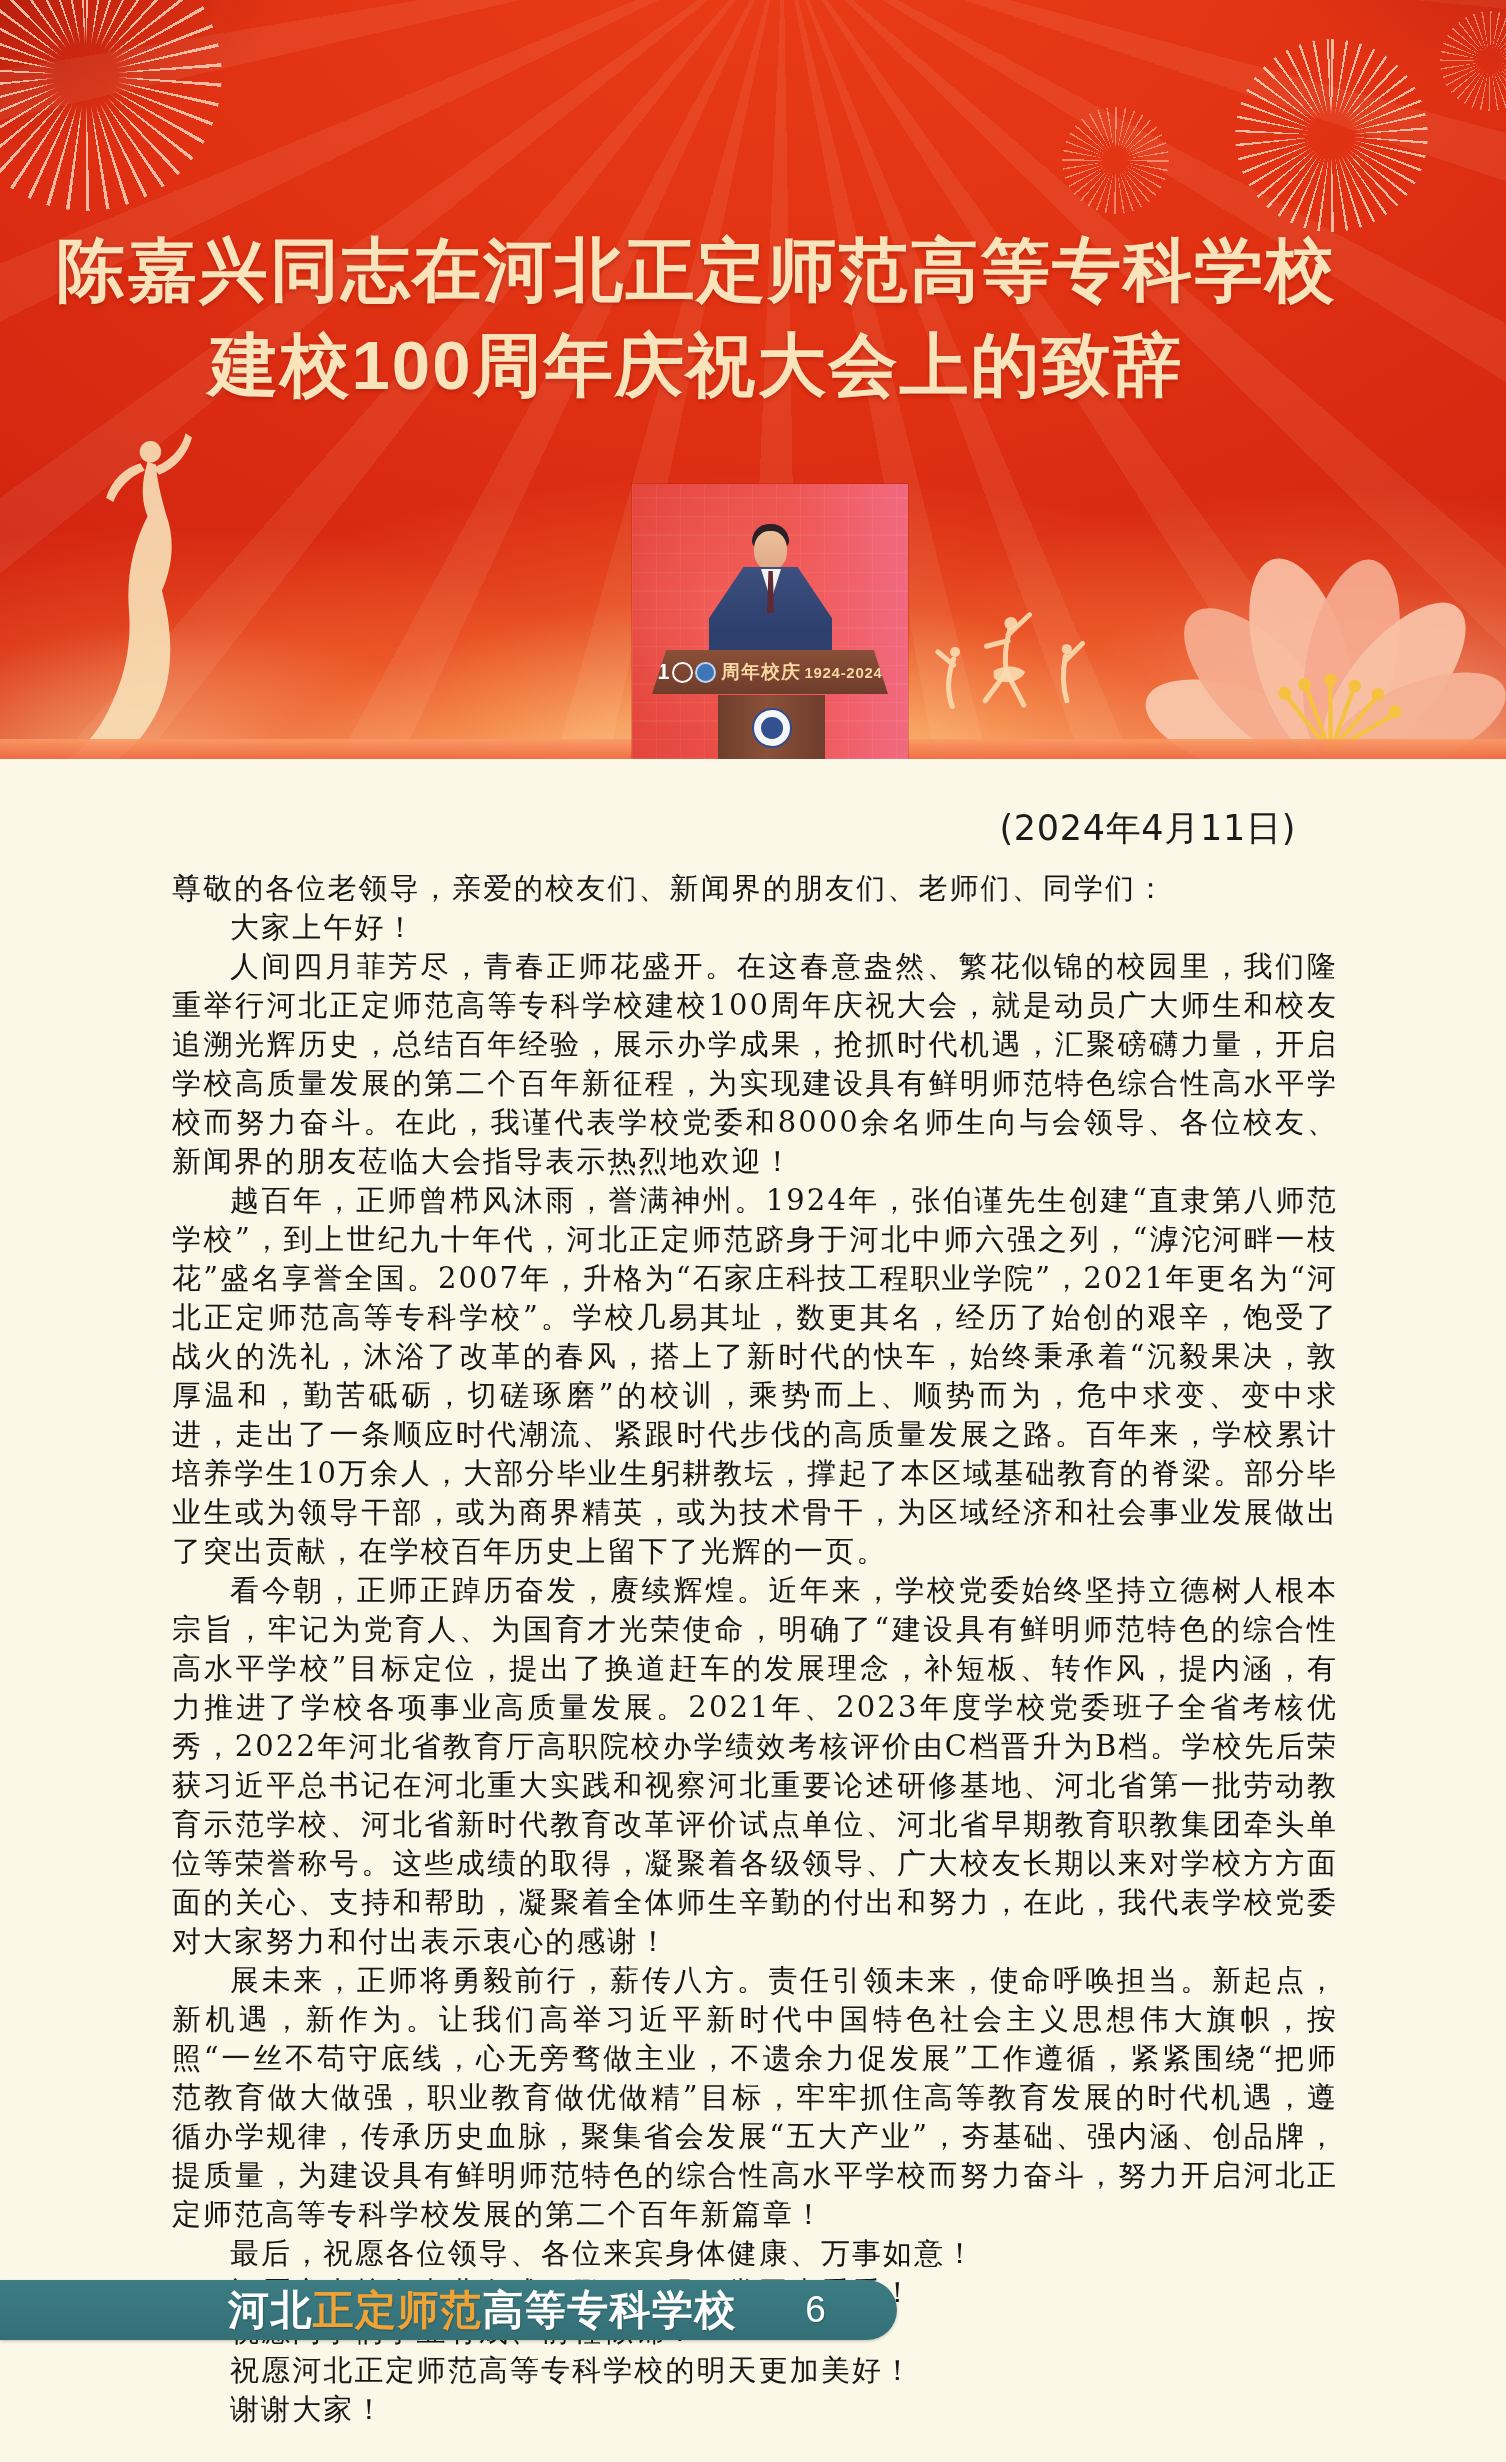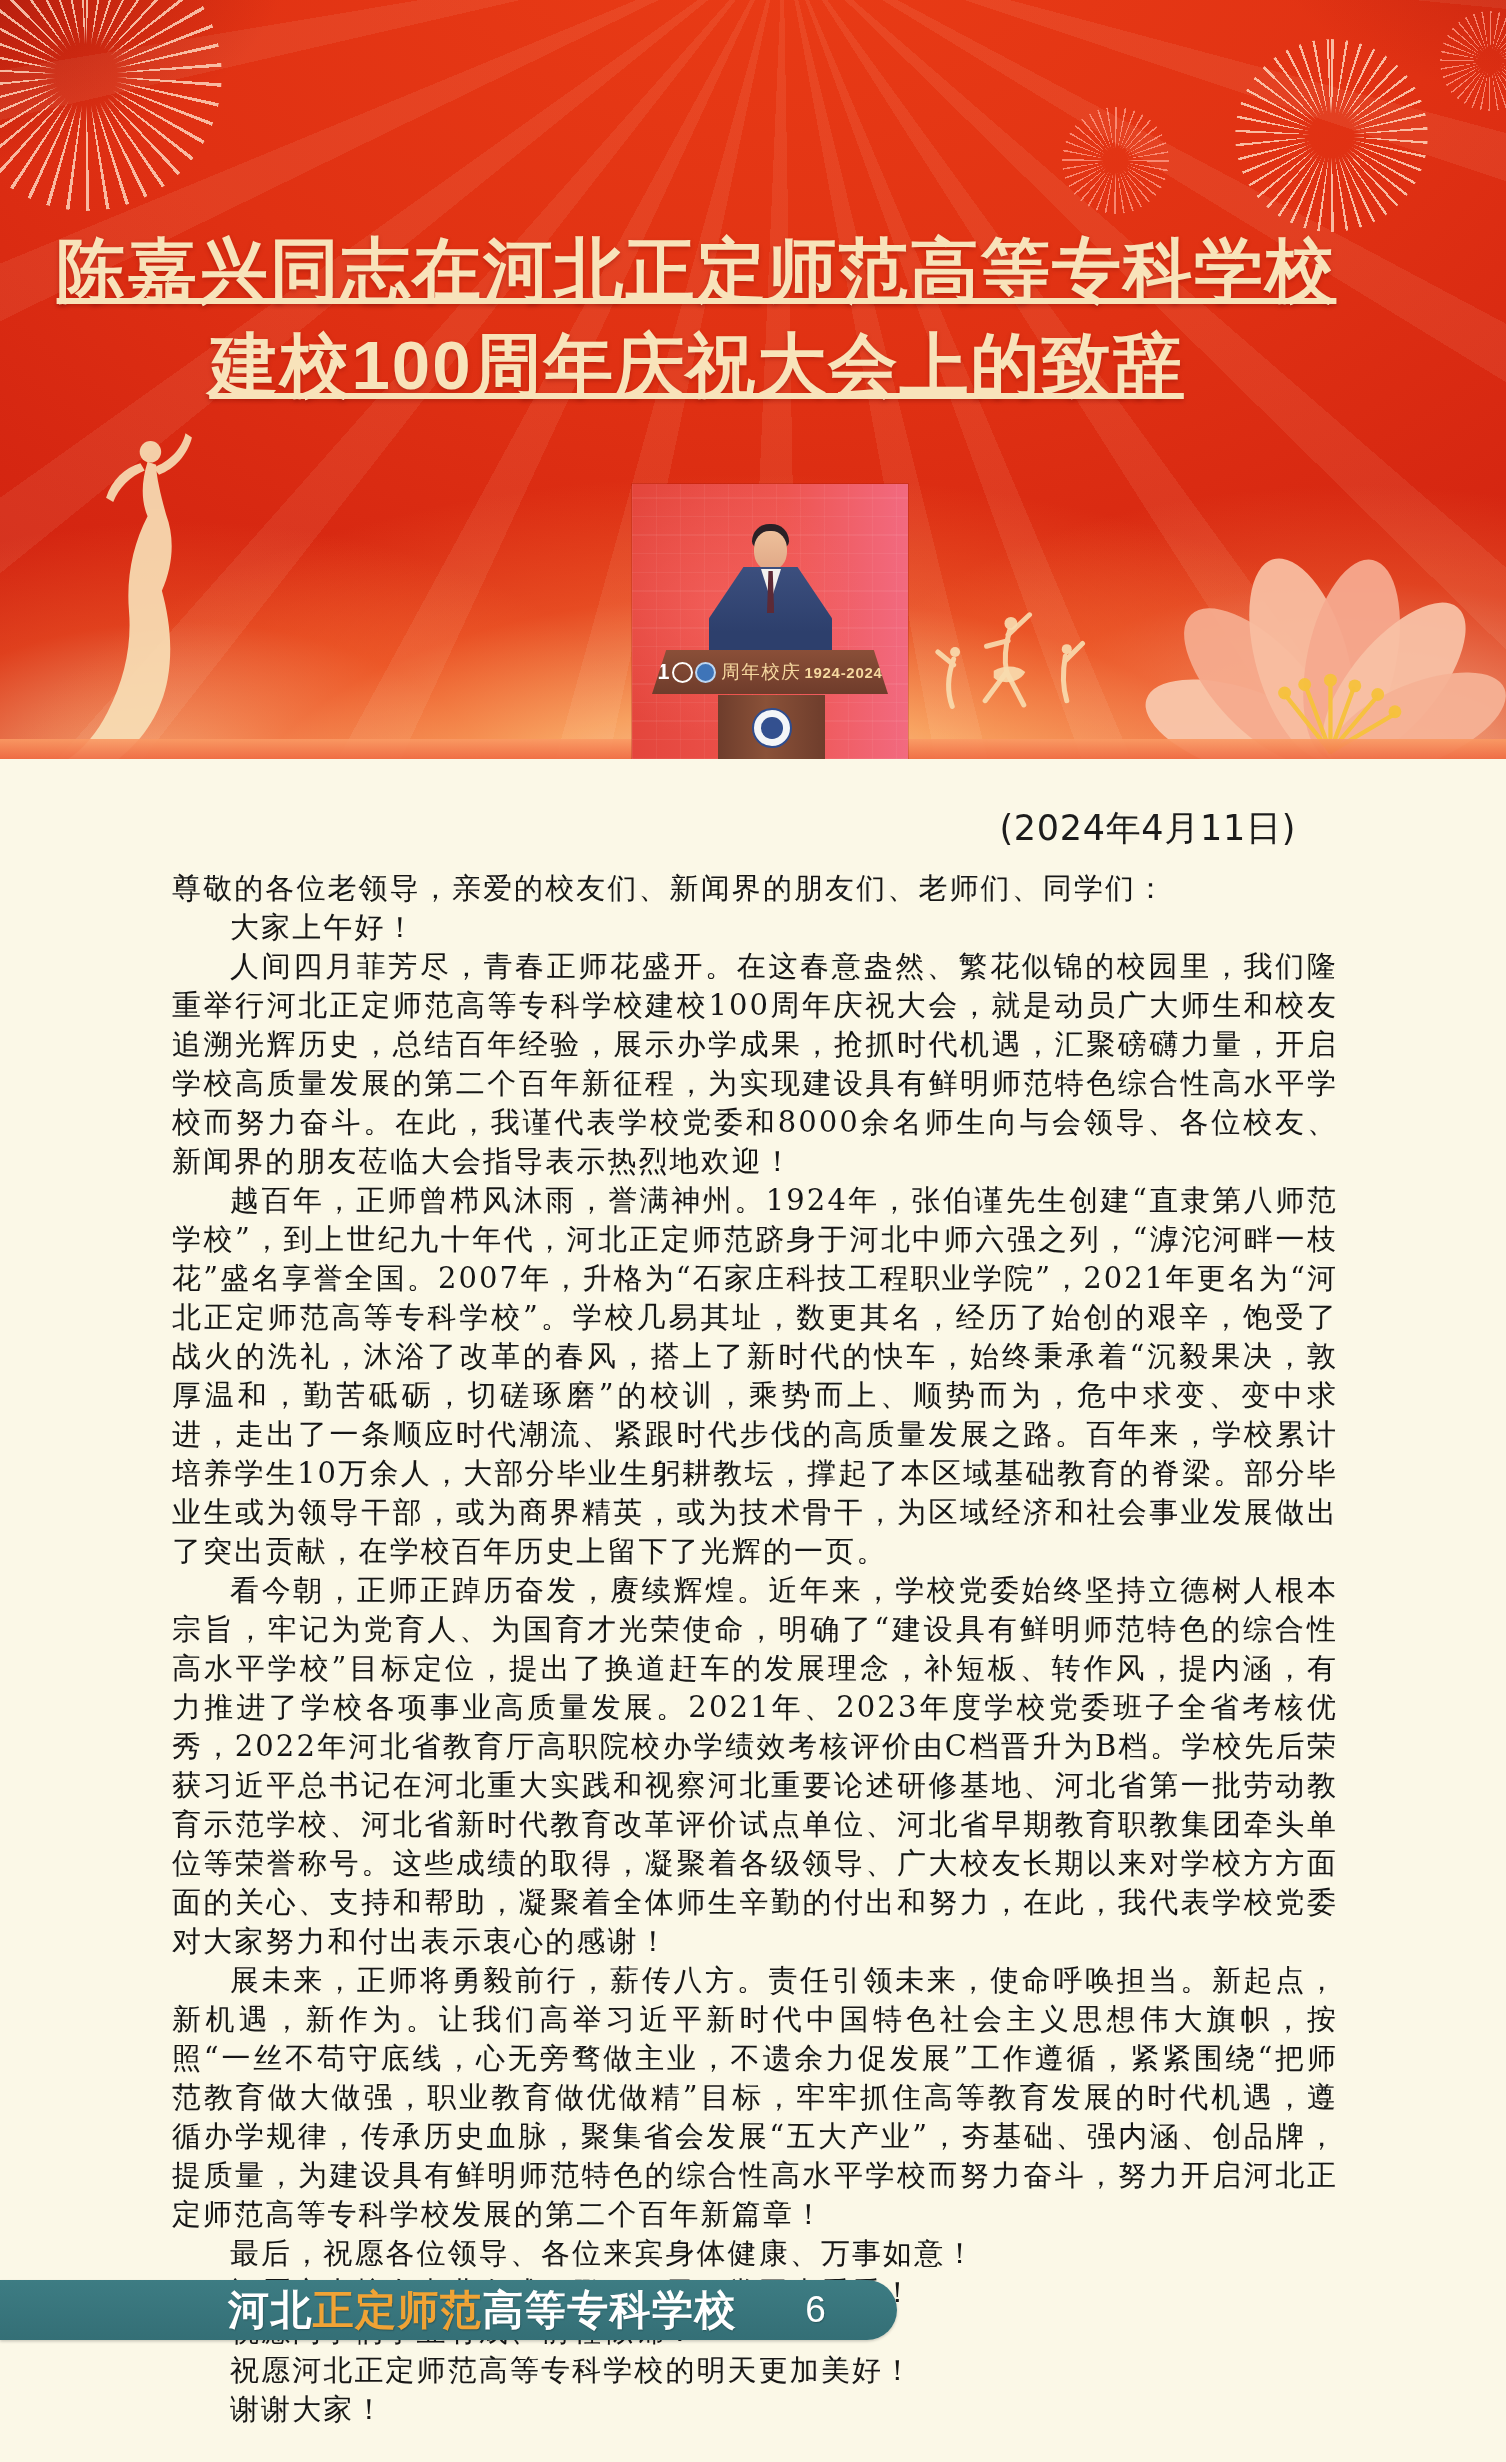--- a/index.html
+++ b/index.html
@@ -46,21 +46,20 @@
   }
   .fw.pink{
     background:repeating-conic-gradient(rgba(255,160,140,.9) 0deg 1.8deg, rgba(255,160,140,0) 1.8deg 10deg);
   }
   
   .hero-title{
     position:absolute;left:0;top:236px;width:1393px;text-align:center;
     color:#f8e3ba;font-weight:bold;letter-spacing:2.1px;
     font-family:"Liberation Sans","DejaVu Sans",sans-serif;
     text-shadow:0 2.1px 4.3px rgba(120,10,5,.35);
-    text-decoration:underline;
   }
   .hero-title .line{display:block;font-size:69px;line-height:1;}
   .hero-title .line + .line{margin-top:26px;}
   
   .photo{
     position:absolute;left:632px;top:484px;width:276px;height:275px;overflow:hidden;
     background:
       repeating-linear-gradient(0deg, rgba(255,255,255,.06) 0 1.4px, rgba(255,255,255,0) 1.4px 18.6px),
       repeating-linear-gradient(90deg, rgba(255,255,255,.05) 0 1.4px, rgba(255,255,255,0) 1.4px 24px),
       radial-gradient(ellipse 215px 186px at 30% 45%, rgba(255,120,120,.35), rgba(255,120,120,0) 70%),
@@ -84,21 +83,21 @@
     position:absolute;left:20px;top:166px;width:236px;height:44px;
     background:linear-gradient(180deg,#8a4f38 0%,#6f3c2b 100%);
     clip-path:polygon(6% 0,94% 0,100% 100%,0 100%);
     display:flex;align-items:center;justify-content:center;gap:5.7px;
   }
   .podium-logo{display:flex;align-items:center;gap:2.1px;}
   .logo-one{color:#fff;font-size:21.5px;font-weight:bold;font-family:"Liberation Sans",sans-serif;}
   .logo-ring{width:17px;height:17px;border-radius:50%;border:2.9px solid #fdfdfb;background:transparent;}
   .logo-ring.blue{border-color:#bcd6f2;background:#3e74b8;}
   .podium-text{color:#f6d9a0;font-family:"Liberation Sans",sans-serif;text-align:left;line-height:1.05;}
-  .podium-text .t1{font-size:18.6px;font-weight:normal;letter-spacing:1.4px;}
+  .podium-text .t1{font-size:18.6px;font-weight:bold;letter-spacing:1.4px;}
   .podium-text .t2{font-size:15px;font-weight:bold;border-top:1.4px solid #f6d9a0;padding-top:16px;letter-spacing:0.7px;}
   .podium-body{
     position:absolute;left:86px;top:211px;width:107px;height:64px;
     background:linear-gradient(90deg,#6e3d2c 0%,#8a5138 45%,#6e3d2c 100%);
   }
   .podium-emblem{
     position:absolute;left:34px;top:13px;width:40px;height:40px;border-radius:50%;
     background:#f4f6f8;border:2.1px solid #2f4d8e;box-sizing:border-box;
     display:flex;align-items:center;justify-content:center;
   }

